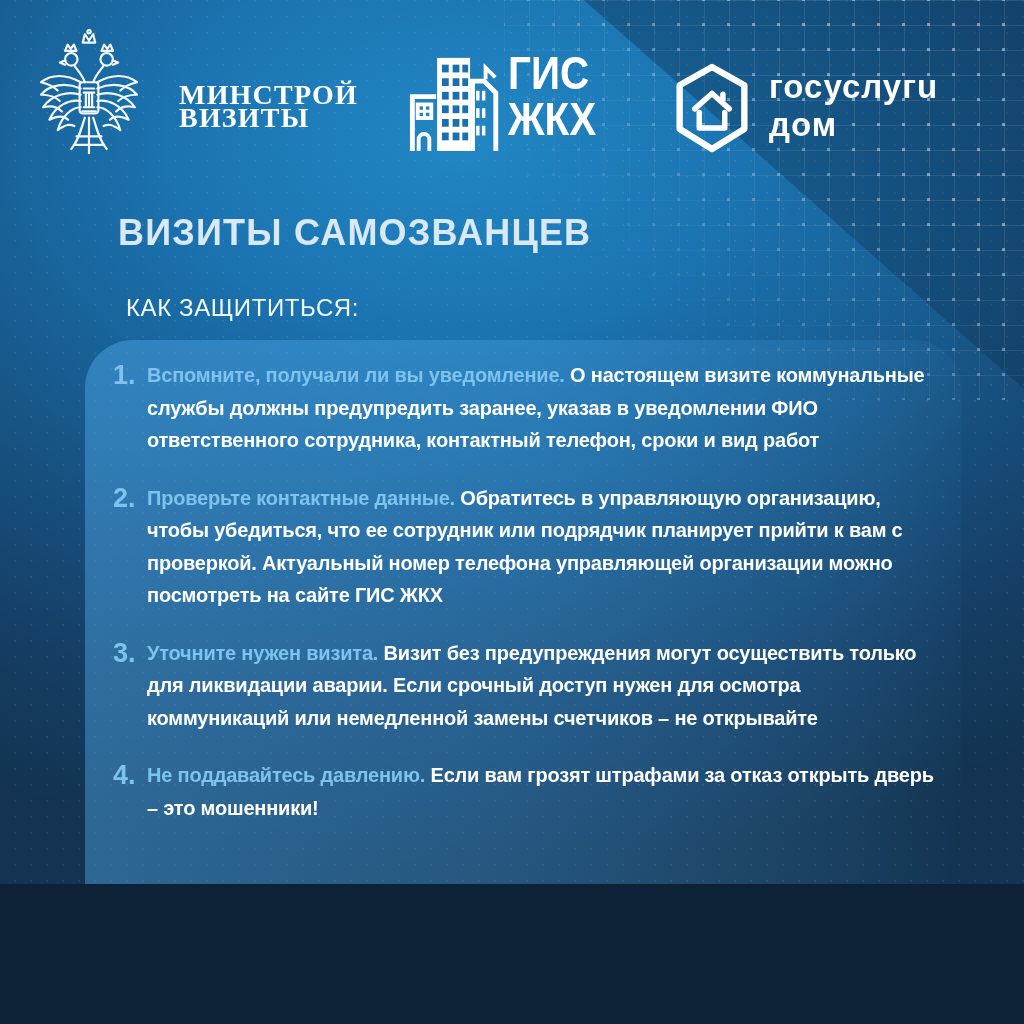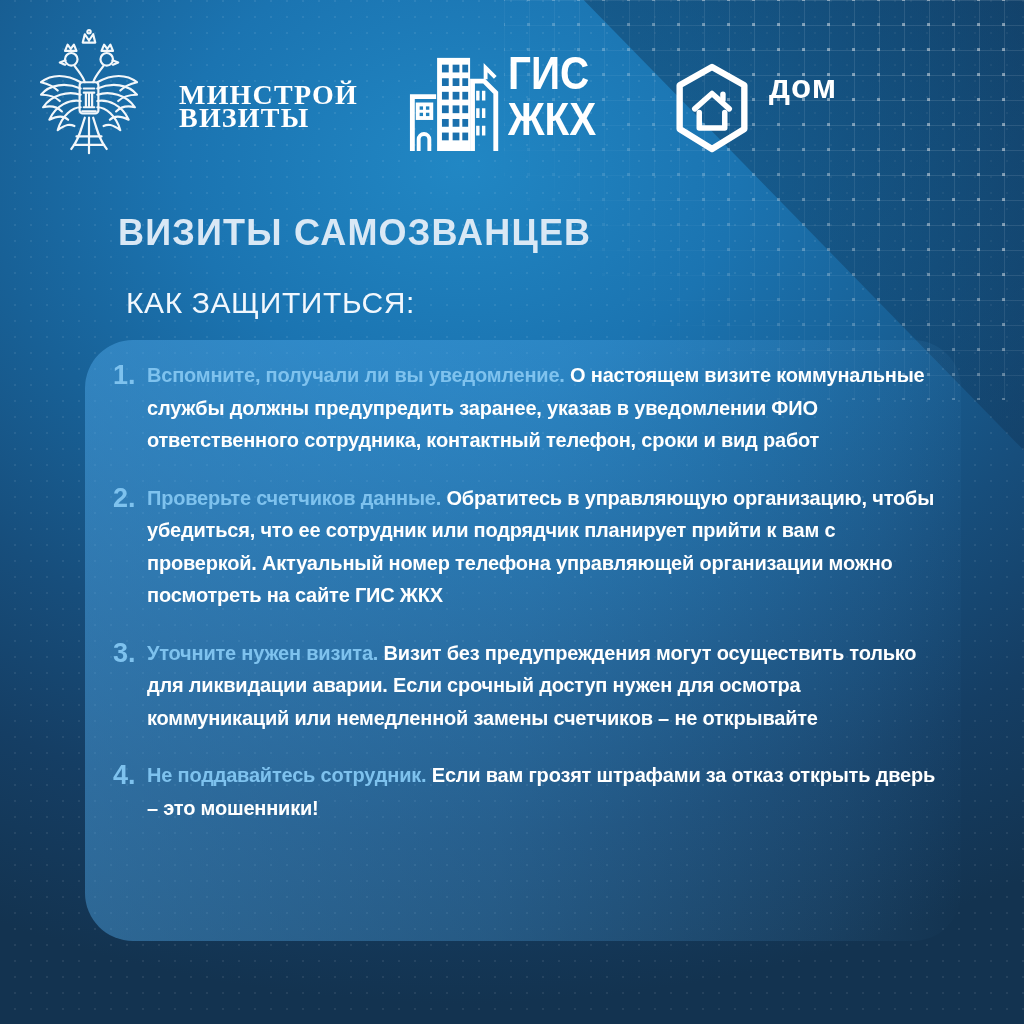--- a/index.html
+++ b/index.html
@@ -1,17 +1,17 @@
 <!DOCTYPE html>
 <html><head>
 <meta charset="utf-8">
 <style>
   html,body{margin:0;padding:0;background:#0d2236;}
   .poster{
-    position:relative;width:1024px;height:1024px;overflow:hidden;
+    position:relative;width:1024px;height:884px;overflow:hidden;
     font-family:"Liberation Sans",sans-serif;
     background:radial-gradient(105% 82% at 45% 16%,
       #2187c4 0%, #1b74b1 26%, #186197 44%, #174e7c 62%, #153e64 80%, #133350 100%);
   }
   
   .bg-dots{position:absolute;inset:0;
     background-image:radial-gradient(rgba(255,255,255,0.075) 1.1px, transparent 1.3px);
     background-size:16px 16px;background-position:7px 9px;}
   
   .bg-diag{position:absolute;inset:0;
@@ -36,21 +36,21 @@
   .gis-icon{position:absolute;left:408px;top:54px;width:97px;height:97px;}
   .gis-text{position:absolute;left:508px;top:50px;font-weight:700;font-size:47px;line-height:46px;
     color:#ffffff;transform:scaleX(.86);transform-origin:left top;letter-spacing:0;}
   .gosdom-icon{position:absolute;left:671px;top:62px;width:82px;height:92px;}
   .gosdom-text{position:absolute;left:769px;top:68px;font-weight:700;font-size:33px;line-height:38px;
     color:#ffffff;letter-spacing:1px;}
 
   
   .page-title{position:absolute;left:118px;top:212px;font-size:36px;font-weight:700;
     color:#d9e8f5;letter-spacing:1.2px;}
-  .page-subtitle{position:absolute;left:126px;top:286px;font-size:30px;font-weight:400;
+  .page-subtitle{position:absolute;left:126px;top:294px;font-size:24px;font-weight:400;
     color:#f1f7fd;letter-spacing:.6px;}
 
   
   .card{position:absolute;left:85px;top:340px;width:876px;height:601px;border-radius:48px;
     box-sizing:border-box;padding:19px 24px 0 28px;
     background:linear-gradient(97deg,
       rgba(80,170,235,0.46) 0%, rgba(80,170,235,0.30) 50%,
       rgba(86,172,236,0.10) 86%, rgba(86,172,236,0) 100%);}
   .point{display:flex;margin-bottom:25px;}
   .point-num{flex:0 0 34px;font-weight:700;font-size:27px;line-height:32.5px;color:#7ec2ee;}
@@ -139,37 +139,38 @@
 
   <svg class="gosdom-icon" viewBox="0 0 90 100">
     <g stroke="#ffffff" fill="none" stroke-width="7" stroke-linejoin="round" stroke-linecap="round">
       <path d="M45 5 L80.5 25 V73 L45 95 L9.5 73 V25 Z"></path>
       <path d="M26 51 L45 34 L64 51" stroke-width="6"></path>
       <path d="M31 55 V72 H59 V55" stroke-width="6"></path>
       <path d="M57 41 V35" stroke-width="6"></path>
     </g>
   </svg>
   <div class="gosdom-text">
+    <div>госуслугu</div>
     <div>дом</div>
   </div>
 
   <div class="page-title">ВИЗИТЫ САМОЗВАНЦЕВ</div>
   <div class="page-subtitle">КАК ЗАЩИТИТЬСЯ:</div>
 
   <div class="card">
     <div class="point">
       <div class="point-num">1.</div>
       <div class="point-text"><span class="lead">Вспомните, получали ли вы уведомление.</span> <span>О настоящем визите коммунальные службы должны предупредить заранее, указав в уведомлении ФИО ответственного сотрудника, контактный телефон, сроки и вид работ</span></div>
     </div>
     <div class="point">
       <div class="point-num">2.</div>
-      <div class="point-text"><span class="lead">Проверьте счетчиков данные.</span> <span>Обратитесь в управляющую организацию, чтобы убедиться, что ее сотрудник или подрядчик планирует прийти к вам с проверкой. Актуальный номер телефона управляющей организации можно посмотреть на сайте ГИС ЖКХ</span></div>
+      <div class="point-text"><span class="lead">Проверьте контактные данные.</span> <span>Обратитесь в управляющую организацию, чтобы убедиться, что ее сотрудник или подрядчик планирует прийти к вам с проверкой. Актуальный номер телефона управляющей организации можно посмотреть на сайте ГИС ЖКХ</span></div>
     </div>
     <div class="point">
       <div class="point-num">3.</div>
       <div class="point-text"><span class="lead">Уточните нужен визита.</span> <span>Визит без предупреждения могут осуществить только для ликвидации аварии. Если срочный доступ нужен для осмотра коммуникаций или немедленной замены счетчиков – не открывайте</span></div>
     </div>
     <div class="point">
       <div class="point-num">4.</div>
-      <div class="point-text"><span class="lead">Не поддавайтесь сотрудник.</span> <span>Если вам грозят штрафами за отказ открыть дверь – это мошенники!</span></div>
+      <div class="point-text"><span class="lead">Не поддавайтесь давлению.</span> <span>Если вам грозят штрафами за отказ открыть дверь – это мошенники!</span></div>
     </div>
   </div>
 </div>
 
 </body></html>

